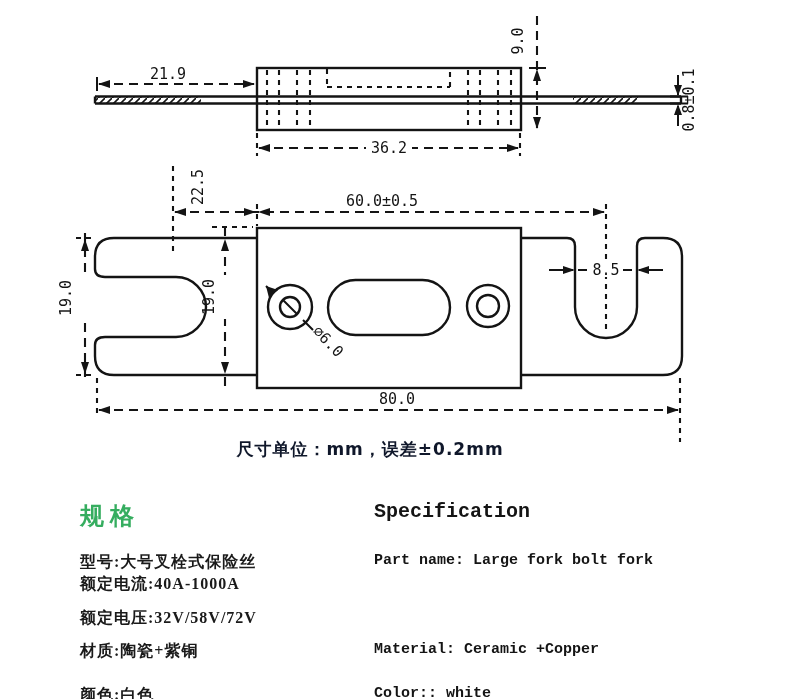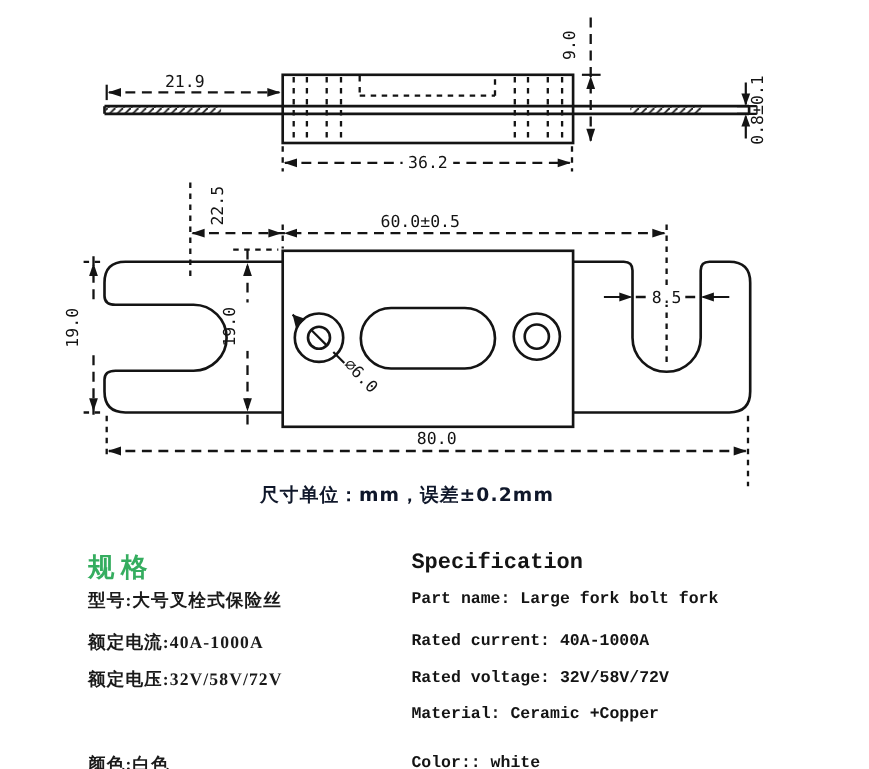--- a/index.html
+++ b/index.html
@@ -17,21 +17,21 @@
         font-size:17px;font-weight:700;color:#0f172a;letter-spacing:1px;}
   #spec{position:absolute;left:0;top:496px;width:790px;}
   .spec-head{position:absolute;top:4px;}
   .zh-col{position:absolute;left:80px;}
   .en-col{position:absolute;left:374px;}
   .spec-title-zh{font-size:24px;font-weight:700;letter-spacing:6px;}
   .spec-title-en{font-family:"Liberation Mono",monospace;font-size:20px;font-weight:700;color:#141414;}
   .spec-row{position:absolute;left:0;width:790px;height:26px;}
   .zh-cell{font-family:"Liberation Serif",serif;font-weight:700;font-size:16px;color:#1a1a1a;letter-spacing:1px;}
   .en-cell{font-family:"Liberation Mono",monospace;font-weight:700;font-size:15px;color:#141414;}
-  .r1{top:40px;text-align:center;} .r2{top:78px;} .r3{top:112px;} .r4{top:145px;} .r5{top:189px;}
+  .r1{top:56px;text-align:center;} .r2{top:78px;} .r3{top:112px;} .r4{top:145px;} .r5{top:189px;}
 </style>
 </head>
 <body>
 
 <div id="page">
 
   <svg width="790" height="470" viewBox="0 0 790 470">
     <defs>
       <pattern id="hatch" width="7" height="7" patternUnits="userSpaceOnUse">
         <path d="M0,7 L7,0" stroke="#141414" stroke-width="1.6"></path>
@@ -161,27 +161,26 @@
   <div id="spec">
     <div class="spec-head zh-col spec-title-zh" style="color:#35ad5f">规格</div>
     <div class="spec-head en-col spec-title-en">Specification</div>
 
     <div class="spec-row r1">
       <span class="zh-col zh-cell">型号:大号叉栓式保险丝</span>
       <span class="en-col en-cell">Part name: Large fork bolt fork</span>
     </div>
     <div class="spec-row r2">
       <span class="zh-col zh-cell">额定电流:40A-1000A</span>
-      <span class="en-col en-cell">Rated current: 40A-1000A</span>
     </div>
     <div class="spec-row r3">
       <span class="zh-col zh-cell">额定电压:32V/58V/72V</span>
-      <span class="en-col en-cell">Rated voltage: 32V/58V/72V</span>
     </div>
     <div class="spec-row r4">
+      <span class="zh-col zh-cell">材质:陶瓷+紫铜</span>
       <span class="en-col en-cell">Material: Ceramic +Copper</span>
     </div>
     <div class="spec-row r5">
       <span class="zh-col zh-cell">颜色:白色</span>
       <span class="en-col en-cell">Color:: white</span>
     </div>
   </div>
 </div>
 
 </body></html>

